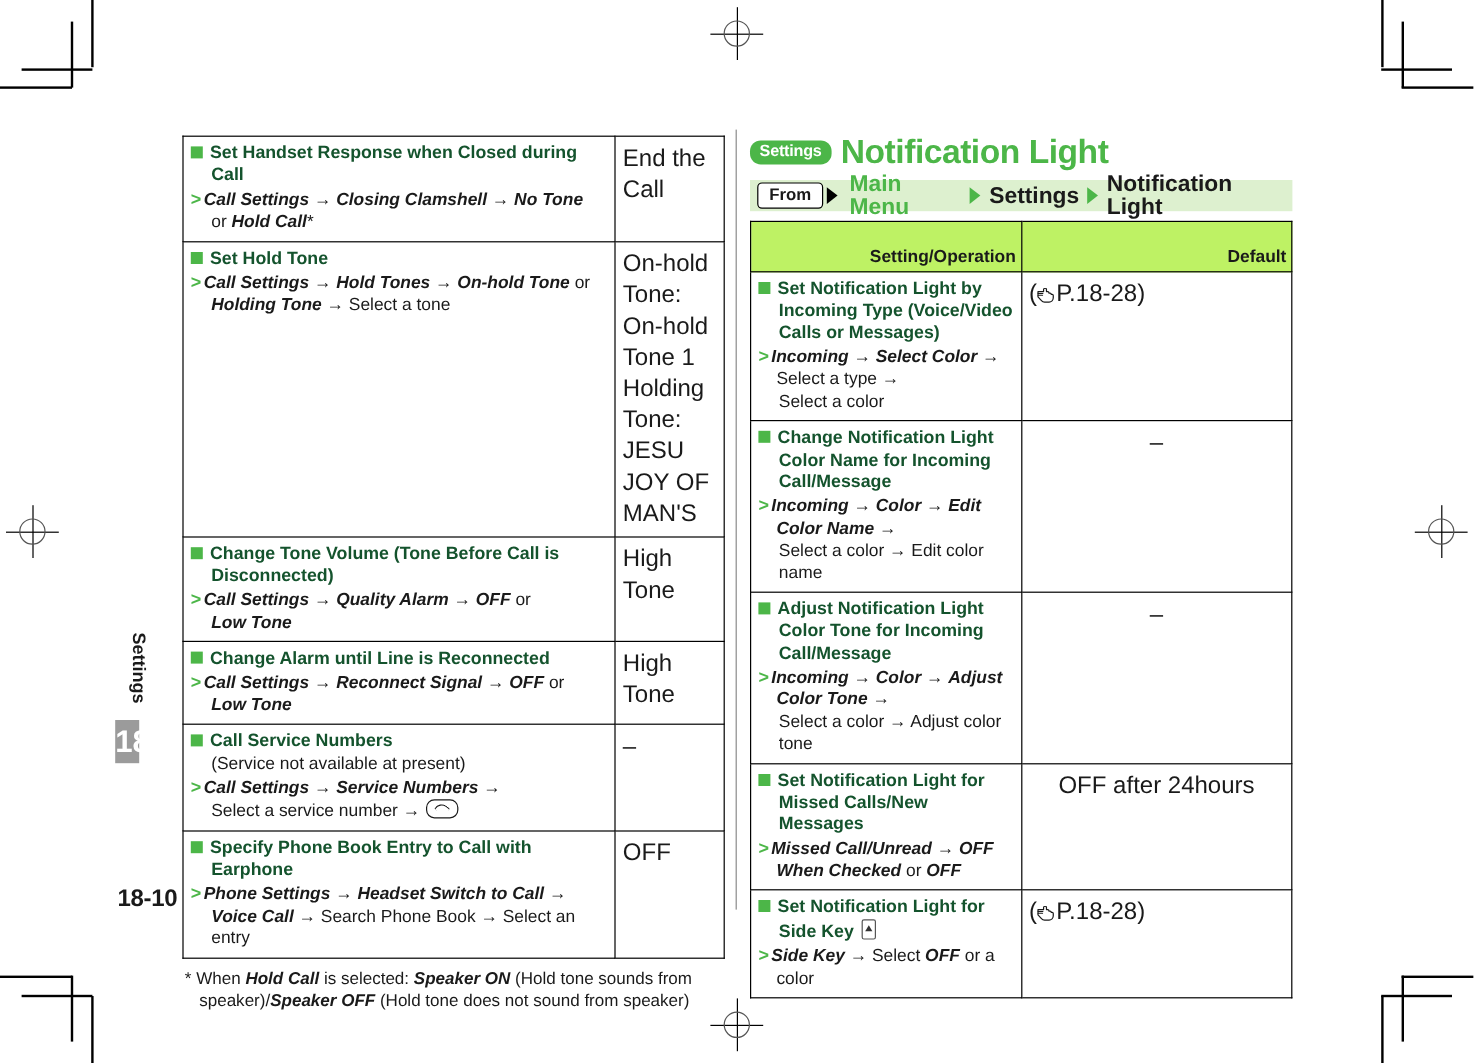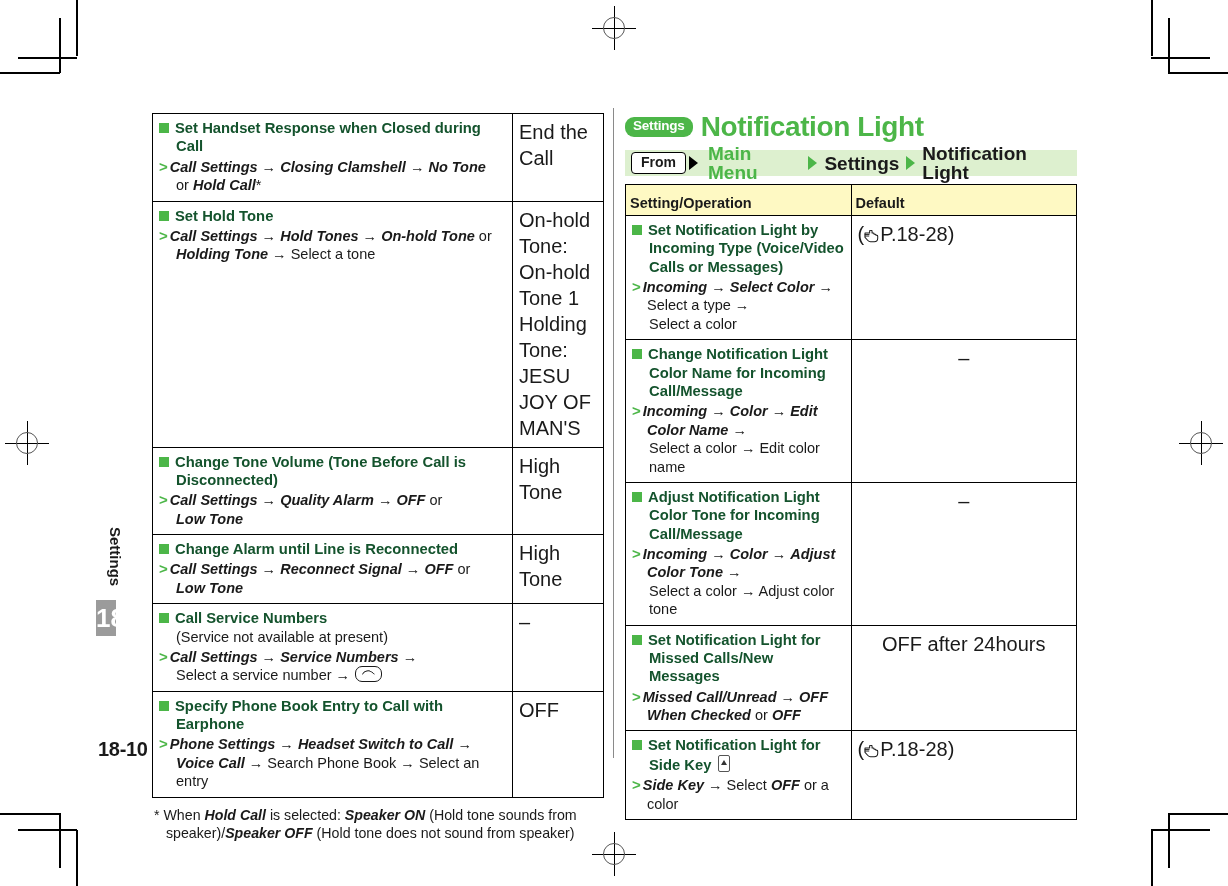--- a/index.html
+++ b/index.html
@@ -81,25 +81,25 @@
     border-collapse: collapse;
     width: 100%;
     table-layout: fixed;
   }
   table.spec td, table.spec th {
     border: 1px solid #000;
     vertical-align: top;
     padding: 5px 6px 6px 6px;
   }
   table.spec th {
-    background: #fef9c3;
-    text-align: left;
+    background: #bef264;
+    text-align: right;
     font-size: 14.5px;
     font-weight: bold;
-    padding: 10px 4px 4px 4px;
+    padding: 21px 4px 4px 4px;
     vertical-align: middle;
   }
   td.op { width: 347px; }
   td.df {
     text-align: left;
     font-size: 20px;
     line-height: 1.30;
     vertical-align: middle;
     padding-left: 8px;
   }

